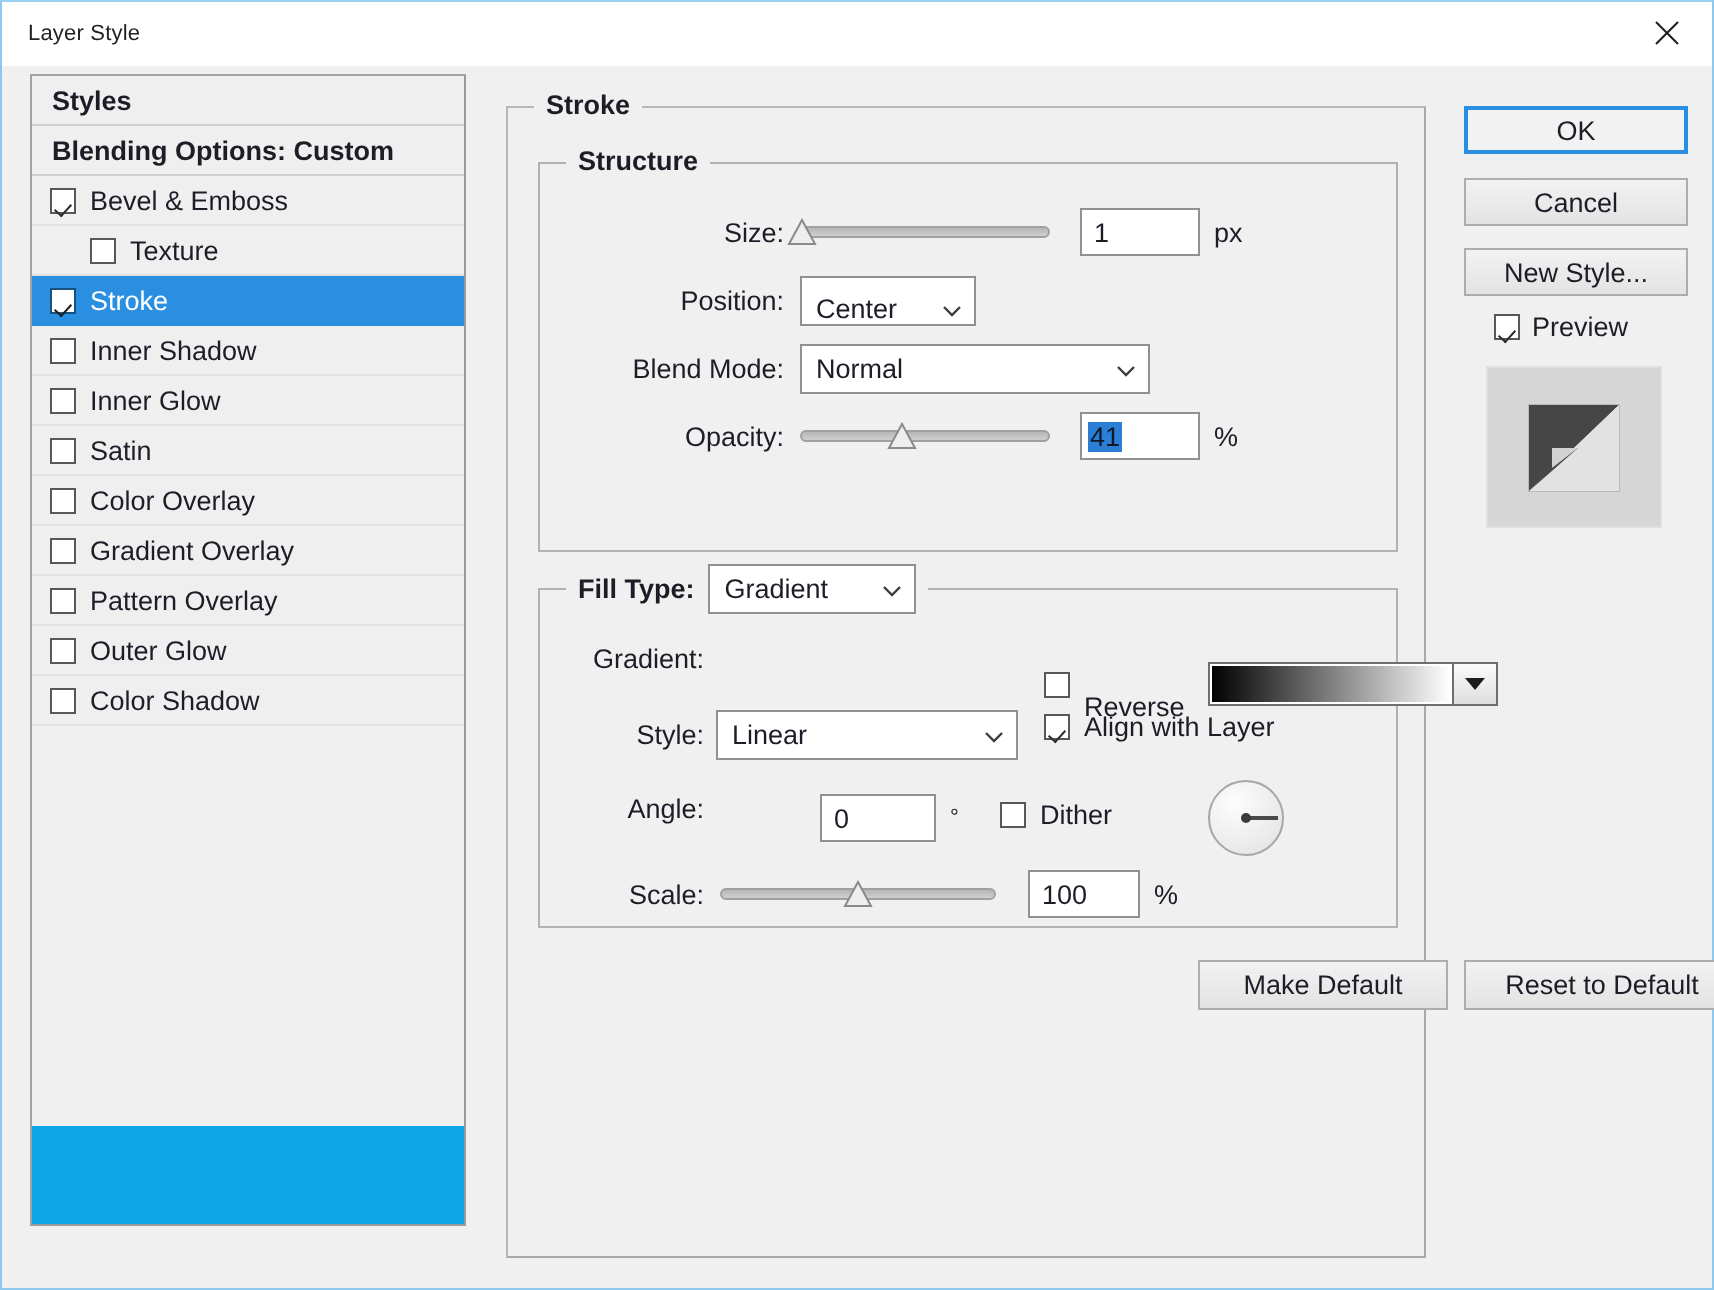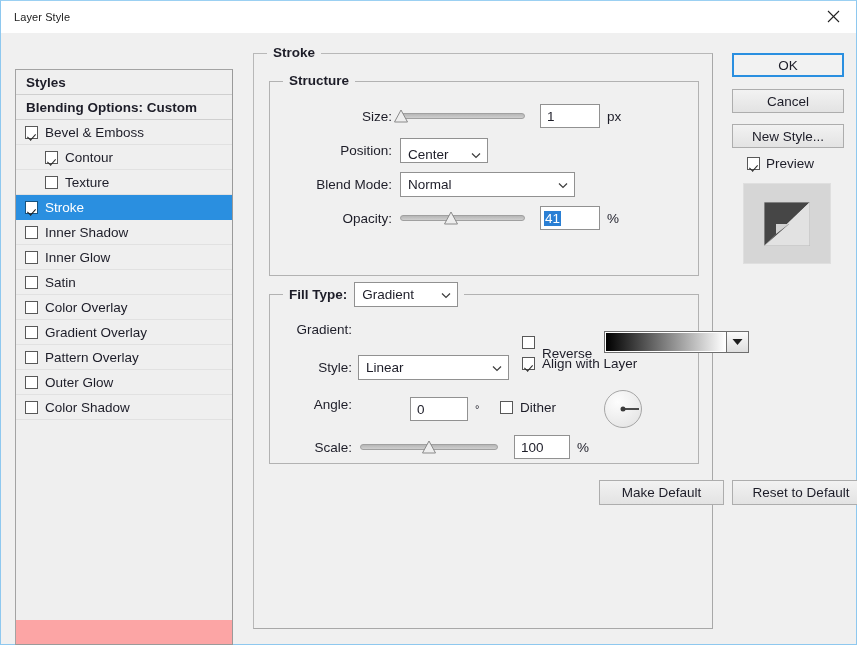--- a/index.html
+++ b/index.html
@@ -29,22 +29,22 @@
   }
   #close-btn {
     position:absolute; right:0; top:0; width:46px; height:31px;
     display:flex; align-items:center; justify-content:center;
     cursor:default;
   }
   #close-btn svg { display:block; }
 
   
   #styles-list {
-    position:absolute; left:14px; top:68px; width:218px; height:576px;
-    background:#fca5a5;
+    position:absolute; left:14px; top:36px; width:218px; height:576px;
+    background:#0ea5e9;
     border:1px solid #a3a3a3;
     border-right-color:#9a9a9a; border-bottom-color:#9a9a9a;
     overflow:hidden;
   }
   .list-row {
     height:25px; display:flex; align-items:center;
     padding-left:9px; position:relative;
     border-bottom:1px solid #e1e1e1;
     background:#efefef;
     white-space:nowrap;
@@ -90,21 +90,21 @@
   
   .frow { position:absolute; display:flex; align-items:center; }
   .flabel { text-align:right; white-space:nowrap; }
 
   
   .txtbox {
     border:1px solid #919191; background:#ffffff;
     height:24px; display:flex; align-items:center;
     padding:0 6px; font-size:13.5px; color:#1d1d28;
   }
-  .txtbox .selhl { background:#2a7fd4; color:#ffffff; padding:0 1px; }
+  .txtbox .selhl { background:#2a7fd4; color:#0f172a; padding:0 1px; }
 
   
   .combo {
     border:1px solid #919191; background:#ffffff;
     height:25px; display:flex; align-items:center;
     padding-left:7px; padding-right:4px;
     justify-content:space-between; font-size:13.5px;
   }
   .chev { width:14px; height:14px; margin-left:6px; flex:0 0 auto; }
 
@@ -194,24 +194,20 @@
     <div class="list-row header">
       <span>Styles</span>
     </div>
     <div class="list-row subheader">
       <span>Blending Options: Custom</span>
     </div>
     <div id="list-items">
         <div class="list-row">
           <span class="cb checked"></span>
           <span class="lbl">Bevel &amp; Emboss</span>
-        </div>
-        <div class="list-row indent">
-          <span class="cb checked"></span>
-          <span class="lbl">Contour</span>
         </div>
         <div class="list-row indent">
           <span class="cb"></span>
           <span class="lbl">Texture</span>
         </div>
         <div class="list-row selected">
           <span class="cb checked"></span>
           <span class="lbl">Stroke</span>
         </div>
         <div class="list-row">

